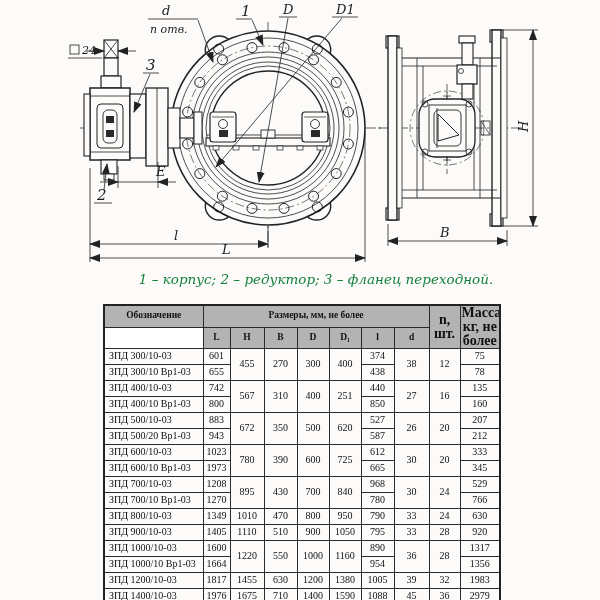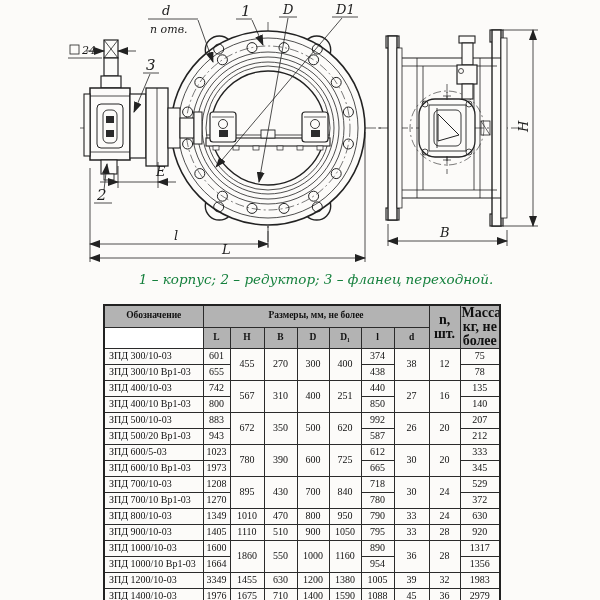--- a/index.html
+++ b/index.html
@@ -310,42 +310,42 @@
             <td rowspan="2">251</td>
             <td>440</td>
             <td rowspan="2">27</td>
             <td rowspan="2">16</td>
             <td>135</td>
           </tr>
           <tr>
             <td class="name">ЗПД 400/10 Вр1-03</td>
             <td>800</td>
             <td>850</td>
-            <td>140</td>
+            <td>160</td>
           </tr>
           <tr>
             <td class="name">ЗПД 500/10-03</td>
             <td>883</td>
             <td rowspan="2">672</td>
             <td rowspan="2">350</td>
             <td rowspan="2">500</td>
             <td rowspan="2">620</td>
-            <td>992</td>
+            <td>527</td>
             <td rowspan="2">26</td>
             <td rowspan="2">20</td>
             <td>207</td>
           </tr>
           <tr>
             <td class="name">ЗПД 500/20 Вр1-03</td>
             <td>943</td>
             <td>587</td>
             <td>212</td>
           </tr>
           <tr>
-            <td class="name">ЗПД 600/5-03</td>
+            <td class="name">ЗПД 600/10-03</td>
             <td>1023</td>
             <td rowspan="2">780</td>
             <td rowspan="2">390</td>
             <td rowspan="2">600</td>
             <td rowspan="2">725</td>
             <td>612</td>
             <td rowspan="2">30</td>
             <td rowspan="2">20</td>
             <td>333</td>
           </tr>
@@ -355,30 +355,30 @@
             <td>665</td>
             <td>345</td>
           </tr>
           <tr>
             <td class="name">ЗПД 700/10-03</td>
             <td>1208</td>
             <td rowspan="2">895</td>
             <td rowspan="2">430</td>
             <td rowspan="2">700</td>
             <td rowspan="2">840</td>
-            <td>718</td>
+            <td>968</td>
             <td rowspan="2">30</td>
             <td rowspan="2">24</td>
             <td>529</td>
           </tr>
           <tr>
             <td class="name">ЗПД 700/10 Вр1-03</td>
             <td>1270</td>
             <td>780</td>
-            <td>372</td>
+            <td>766</td>
           </tr>
           <tr>
             <td class="name">ЗПД 800/10-03</td>
             <td>1349</td>
             <td>1010</td>
             <td>470</td>
             <td>800</td>
             <td>950</td>
             <td>790</td>
             <td>33</td>
@@ -393,38 +393,38 @@
             <td>900</td>
             <td>1050</td>
             <td>795</td>
             <td>33</td>
             <td>28</td>
             <td>920</td>
           </tr>
           <tr>
             <td class="name">ЗПД 1000/10-03</td>
             <td>1600</td>
-            <td rowspan="2">1860</td>
+            <td rowspan="2">1220</td>
             <td rowspan="2">550</td>
             <td rowspan="2">1000</td>
             <td rowspan="2">1160</td>
             <td>890</td>
             <td rowspan="2">36</td>
             <td rowspan="2">28</td>
             <td>1317</td>
           </tr>
           <tr>
             <td class="name">ЗПД 1000/10 Вр1-03</td>
             <td>1664</td>
             <td>954</td>
             <td>1356</td>
           </tr>
           <tr>
             <td class="name">ЗПД 1200/10-03</td>
-            <td>3349</td>
+            <td>1817</td>
             <td>1455</td>
             <td>630</td>
             <td>1200</td>
             <td>1380</td>
             <td>1005</td>
             <td>39</td>
             <td>32</td>
             <td>1983</td>
           </tr>
           <tr>

